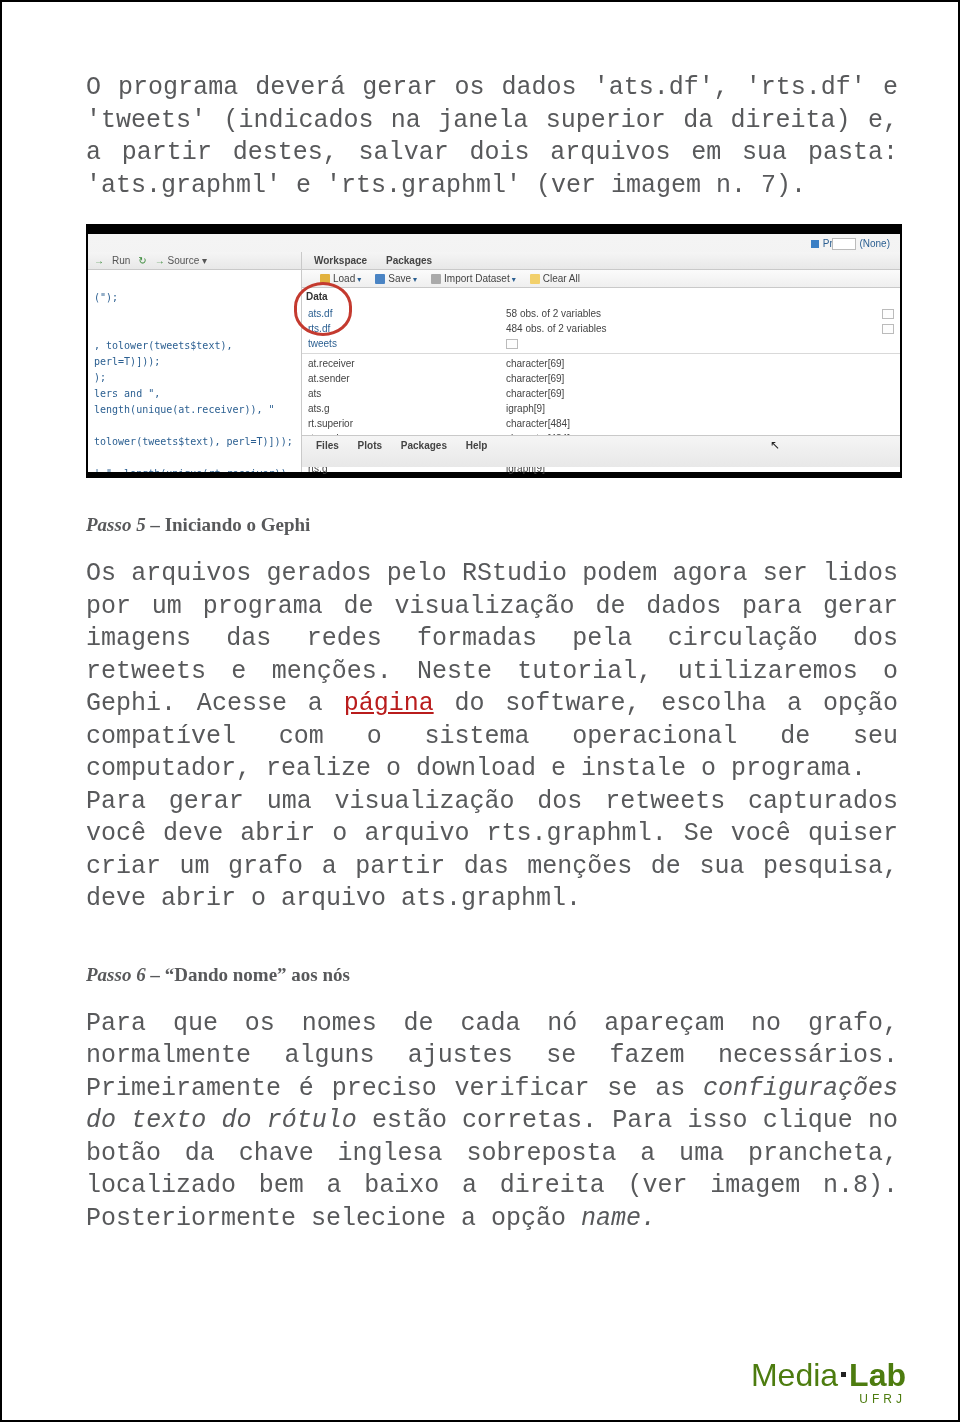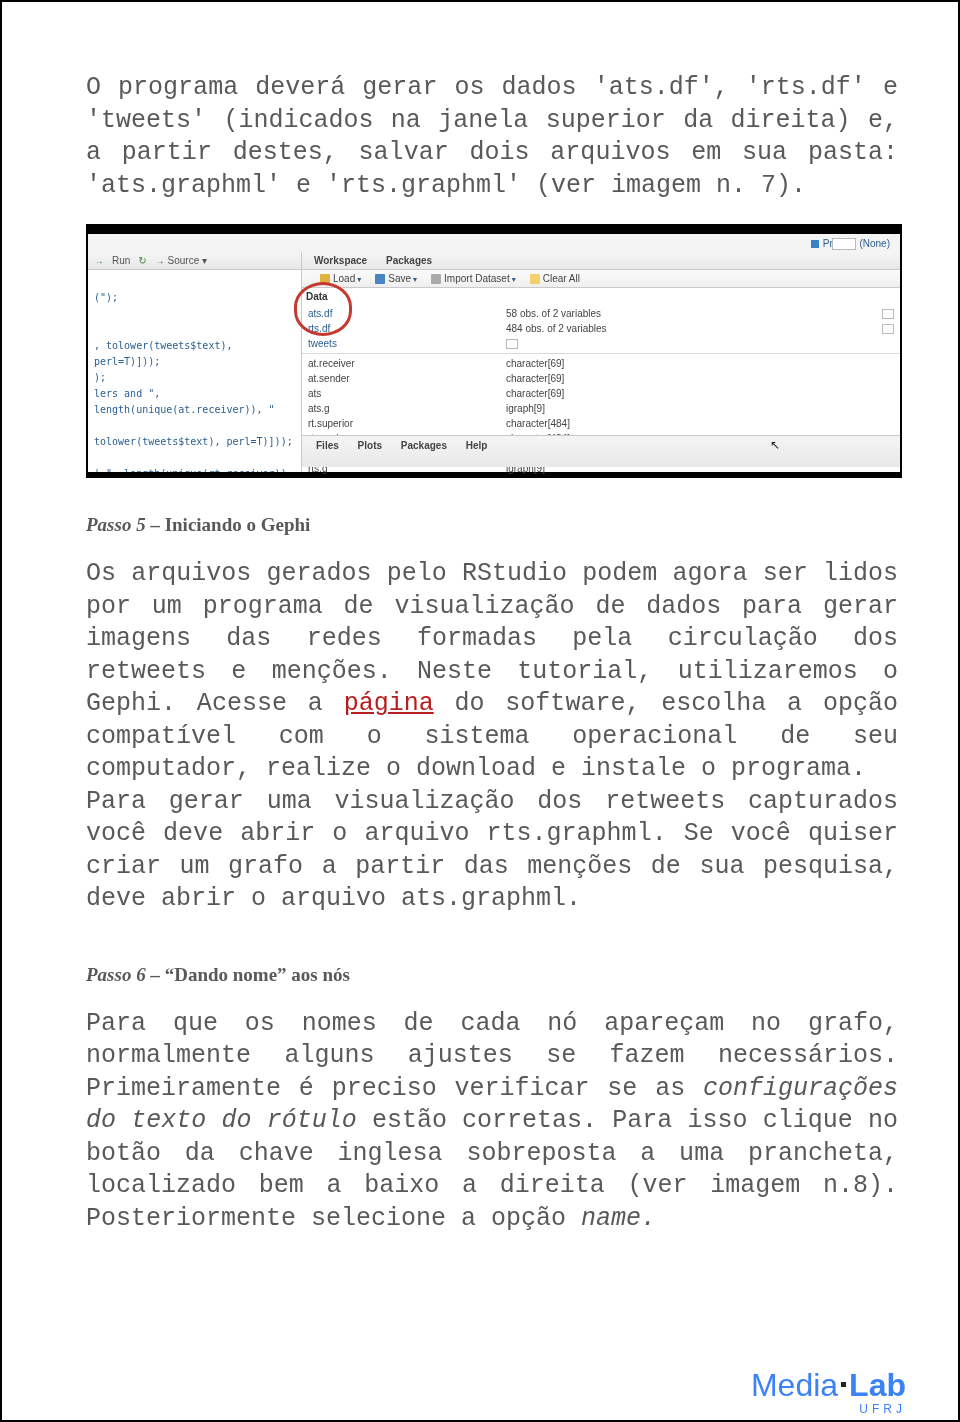--- a/index.html
+++ b/index.html
@@ -40,21 +40,21 @@
   .data-row .c2 { flex:1; }
   .data-row .box { width:12px;height:10px;border:1px solid #bbb;background:#fdfdfd;align-self:center;}
   .circ { position:absolute; left:206px; top:48px; width:58px; height:54px; border:3px solid #c43a2f; border-radius:50%/46%; pointer-events:none; }
   .vals-hdr { border-top:1px solid #d9d9d9; margin-top:2px; padding-top:2px;}
   .files-bar { position:absolute; left:214px; right:0; bottom:5px; height:32px; border-top:1px solid #c9c9c9; background:linear-gradient(#f5f5f5,#e8e8e8); font:bold 10px/16px Arial; color:#444; }
   .files-bar .tabs { padding:2px 6px; }
   .files-bar .tabs span { padding:0 8px; }
   .cursor { position:absolute; right:120px; bottom:20px; font-size:12px; color:#222; }
 
   
-  .logo { position:absolute; right:52px; bottom:4px; text-align:right; color:#3b82f6; }
+  .logo { position:absolute; right:52px; bottom:14px; text-align:right; color:#4d7c0f; }
   .logo-main { font-family:Arial,sans-serif; font-size:32px; letter-spacing:0; font-weight:400; }
   .logo-main b { font-weight:700; }
   .logo-dot { display:inline-block; width:5px;height:5px;background:#222;vertical-align:middle;margin:0 3px 6px;}
   .logo-sub { font-family:Arial,sans-serif; font-size:12px; letter-spacing:4px; font-weight:400; margin-top:-2px; }
 </style>
 </head>
 <body>
 
 <div class="page">
 

